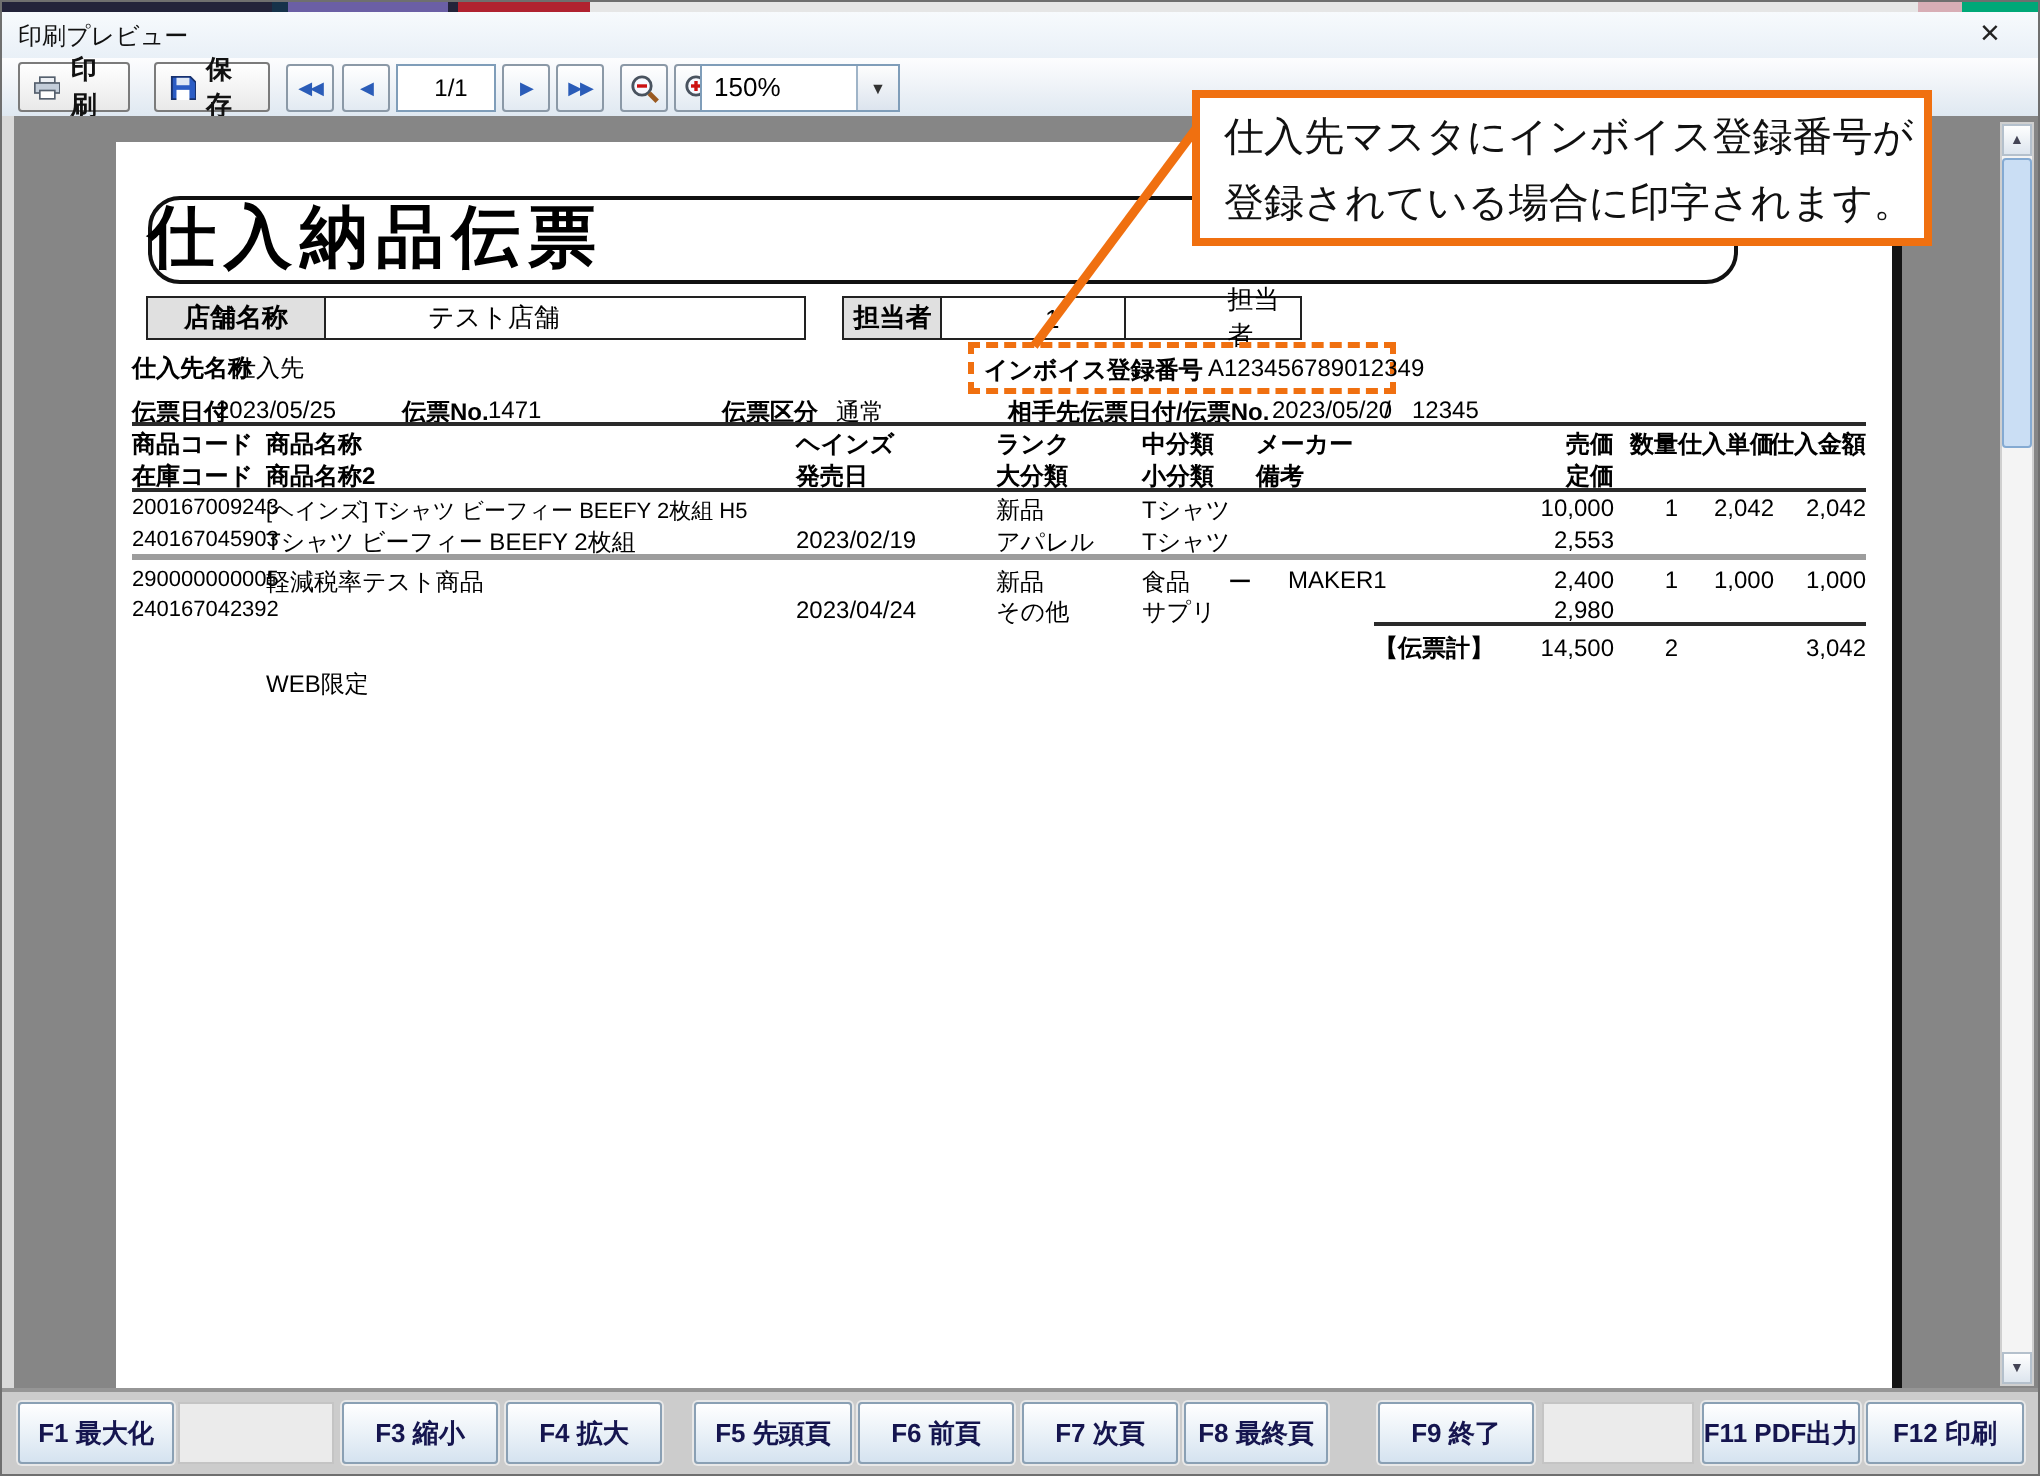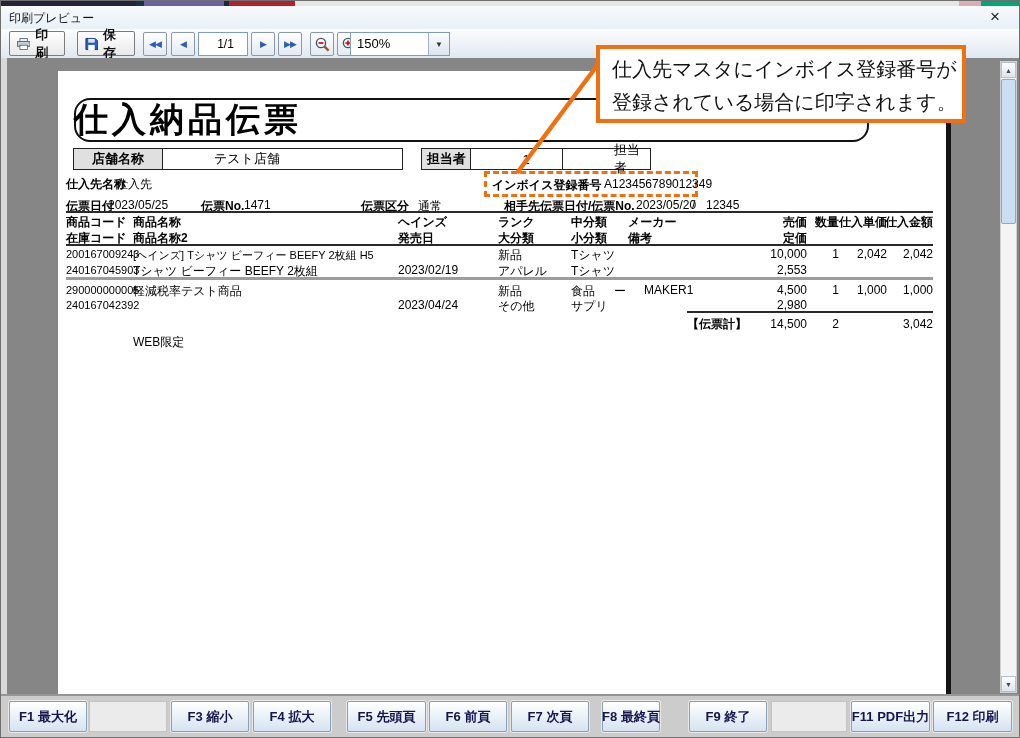--- a/index.html
+++ b/index.html
@@ -205,21 +205,21 @@
       <div class="t" style="left:440px;top:192px;">アパレル</div>
       <div class="t" style="left:513px;top:192px;">Tシャツ</div>
       <div class="t num r-price" style="top:192px;">2,553</div>
 
       <div class="t s" style="left:8px;top:213px;">290000000005</div>
       <div class="t" style="left:75px;top:212px;">軽減税率テスト商品</div>
       <div class="t" style="left:440px;top:212px;">新品</div>
       <div class="t" style="left:513px;top:212px;">食品</div>
       <div class="t" style="left:556px;top:212px;">ー</div>
       <div class="t" style="left:586px;top:212px;">MAKER1</div>
-      <div class="t num r-price" style="top:212px;">4,500</div>
+      <div class="t num r-price" style="top:212px;">2,400</div>
       <div class="t num r-qty" style="top:212px;">1</div>
       <div class="t num r-unit" style="top:212px;">1,000</div>
       <div class="t num r-amt" style="top:212px;">1,000</div>
 
       <div class="t s" style="left:8px;top:228px;">240167042392</div>
       <div class="t" style="left:75px;top:227px;margin-top:36px;">WEB限定</div>
       <div class="t" style="left:340px;top:227px;">2023/04/24</div>
       <div class="t" style="left:440px;top:227px;">その他</div>
       <div class="t" style="left:513px;top:227px;">サプリ</div>
       <div class="t num r-price" style="top:227px;">2,980</div>
@@ -252,20 +252,20 @@
   </div>
 
   <div class="bottombar">
     <div class="fkey" style="left:8px;width:78px;">F1 最大化</div>
     <div class="fslot" style="left:88px;width:78px;"></div>
     <div class="fkey" style="left:170px;width:78px;">F3 縮小</div>
     <div class="fkey" style="left:252px;width:78px;">F4 拡大</div>
     <div class="fkey" style="left:346px;width:79px;">F5 先頭頁</div>
     <div class="fkey" style="left:428px;width:78px;">F6 前頁</div>
     <div class="fkey" style="left:510px;width:78px;">F7 次頁</div>
-    <div class="fkey" style="left:591px;width:58px;margin-left:10px;">F8 最終頁</div>
+    <div class="fkey" style="left:591px;width:72px;">F8 最終頁</div>
     <div class="fkey" style="left:688px;width:78px;">F9 終了</div>
     <div class="fslot" style="left:770px;width:76px;"></div>
     <div class="fkey" style="left:850px;width:79px;">F11 PDF出力</div>
     <div class="fkey" style="left:932px;width:79px;">F12 印刷</div>
   </div>
 
 </div>
 
 </body></html>

